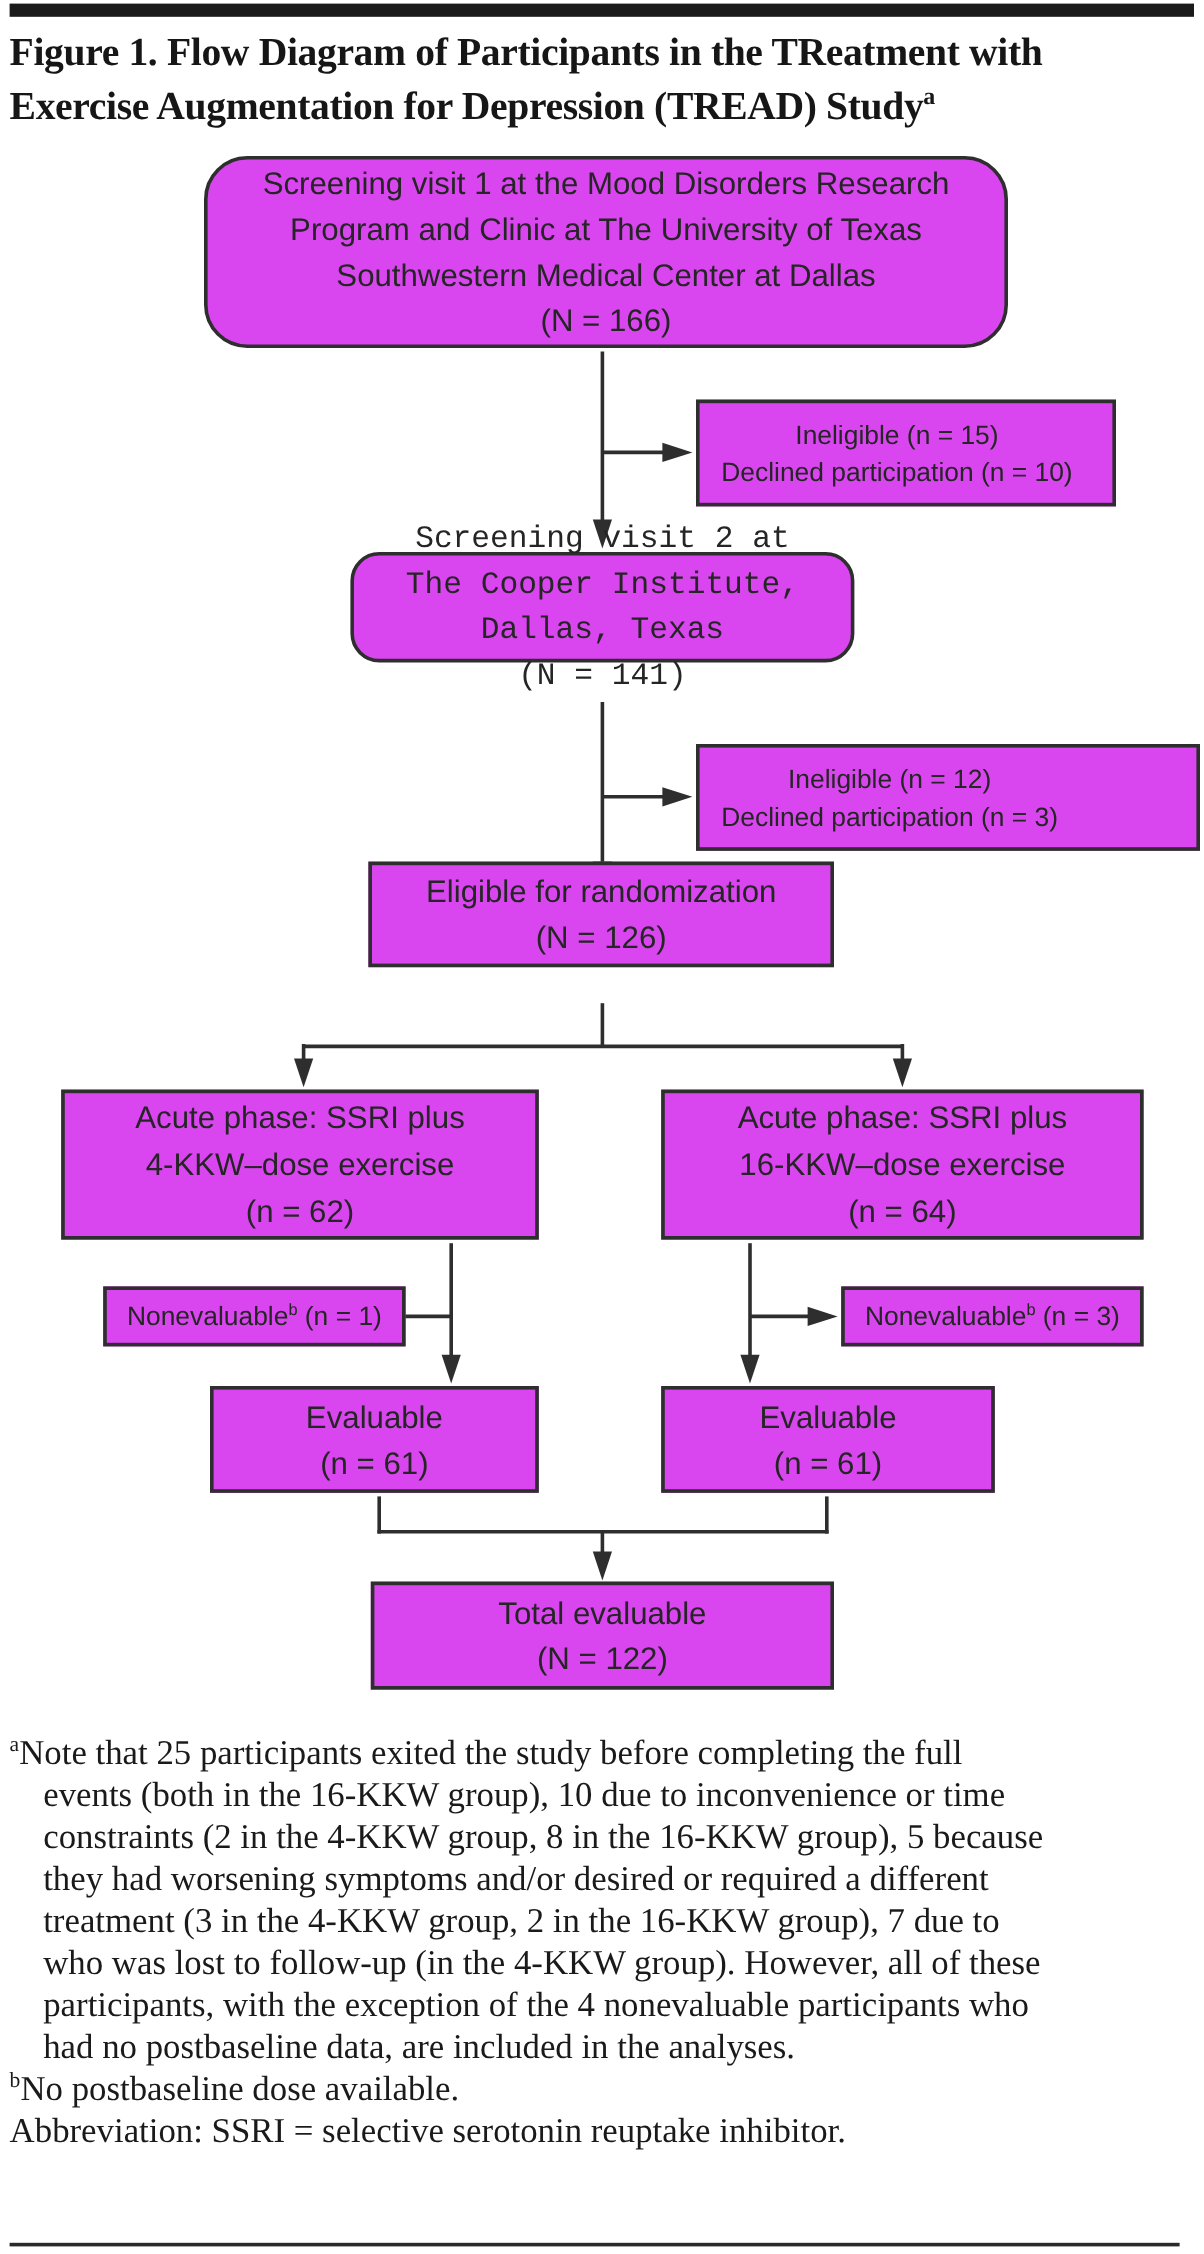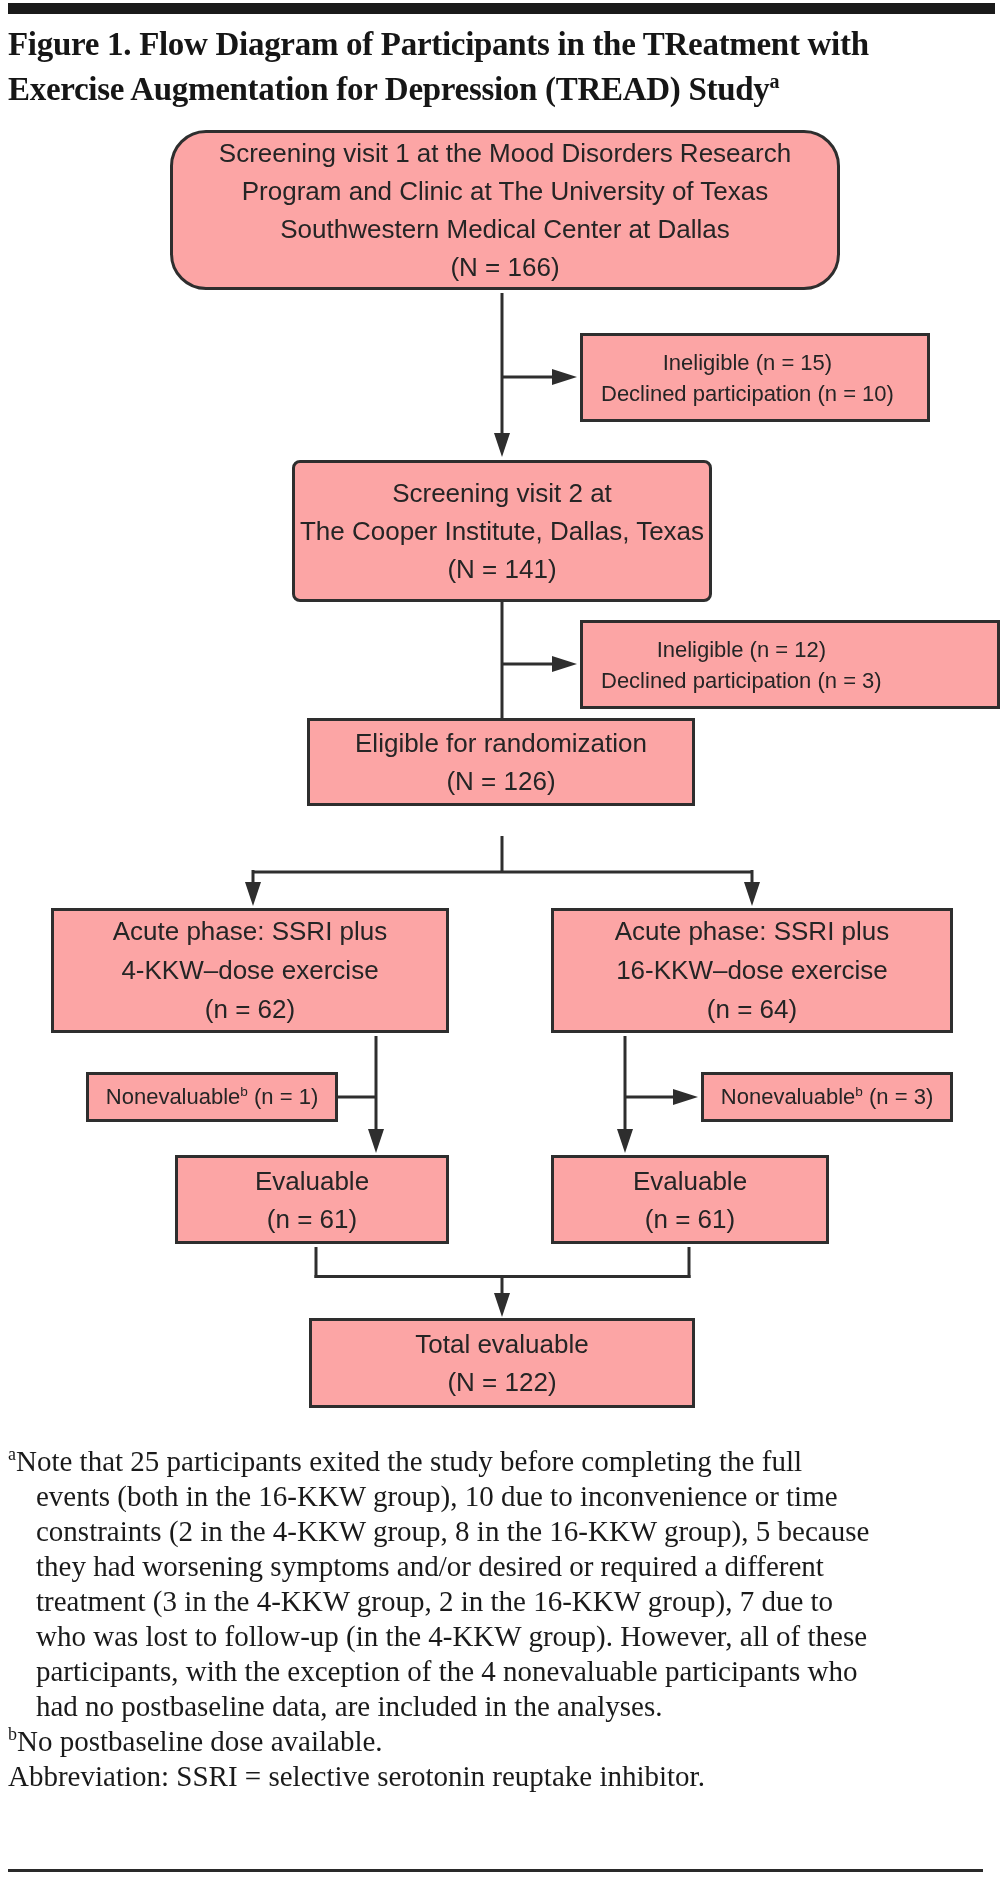--- a/index.html
+++ b/index.html
@@ -6,21 +6,21 @@
   #page{position:relative;width:1003px;height:1878px;background:#ffffff;overflow:hidden;
         font-family:"Liberation Sans",sans-serif;color:#231f20;}
   
   .top-bar{position:absolute;left:8px;top:3px;width:987px;height:11px;background:#1a1a1a;}
   .bottom-rule{position:absolute;left:8px;top:1869px;width:975px;height:3px;background:#2a2a2a;}
   .figure-title{position:absolute;left:8px;top:22px;width:990px;
         font-family:"Liberation Serif",serif;font-weight:bold;font-size:33px;line-height:45px;
         color:#161616;letter-spacing:-0.3px;}
   .figure-title sup{font-size:20px;}
   
-  .box{position:absolute;box-sizing:border-box;background:#fca5a5;border:3px solid #2e2e2e;
+  .box{position:absolute;box-sizing:border-box;background:#d946ef;border:3px solid #2e2e2e;
        display:flex;align-items:center;justify-content:center;text-align:center;
        font-size:26px;line-height:38px;color:#252525;}
   .box .txt{white-space:pre-line;}
   .rounded{border-radius:36px;}
   .side{font-size:22px;line-height:31px;justify-content:flex-start;text-align:center;padding-left:18px;}
   .small{font-size:22px;line-height:26px;}
   sup{font-size:0.62em;vertical-align:super;line-height:0;}
   
   svg.wires{position:absolute;left:0;top:0;width:1003px;height:1878px;}
   svg.wires line{stroke:#2e2e2e;stroke-width:3;}
@@ -102,21 +102,21 @@
 Program and Clinic at The University of Texas
 Southwestern Medical Center at Dallas
 (N = 166)</div>
   </div>
 
   <div class="box side" style="left:580px;top:333px;width:350px;height:89px;">
     <div class="txt">Ineligible (n = 15)
 Declined participation (n = 10)</div>
   </div>
 
-  <div class="box rounded" style="left:292px;top:460px;width:420px;height:142px;border-radius:8px;">
+  <div class="box rounded" style="left:292px;top:460px;width:420px;height:92px;border-radius:24px;font-family:Liberation Mono, monospace;">
     <div class="txt">Screening visit 2 at
 The Cooper Institute, Dallas, Texas
 (N = 141)</div>
   </div>
 
   <div class="box side" style="left:580px;top:620px;width:420px;height:89px;">
     <div class="txt">Ineligible (n = 12)
 Declined participation (n = 3)</div>
   </div>
 

